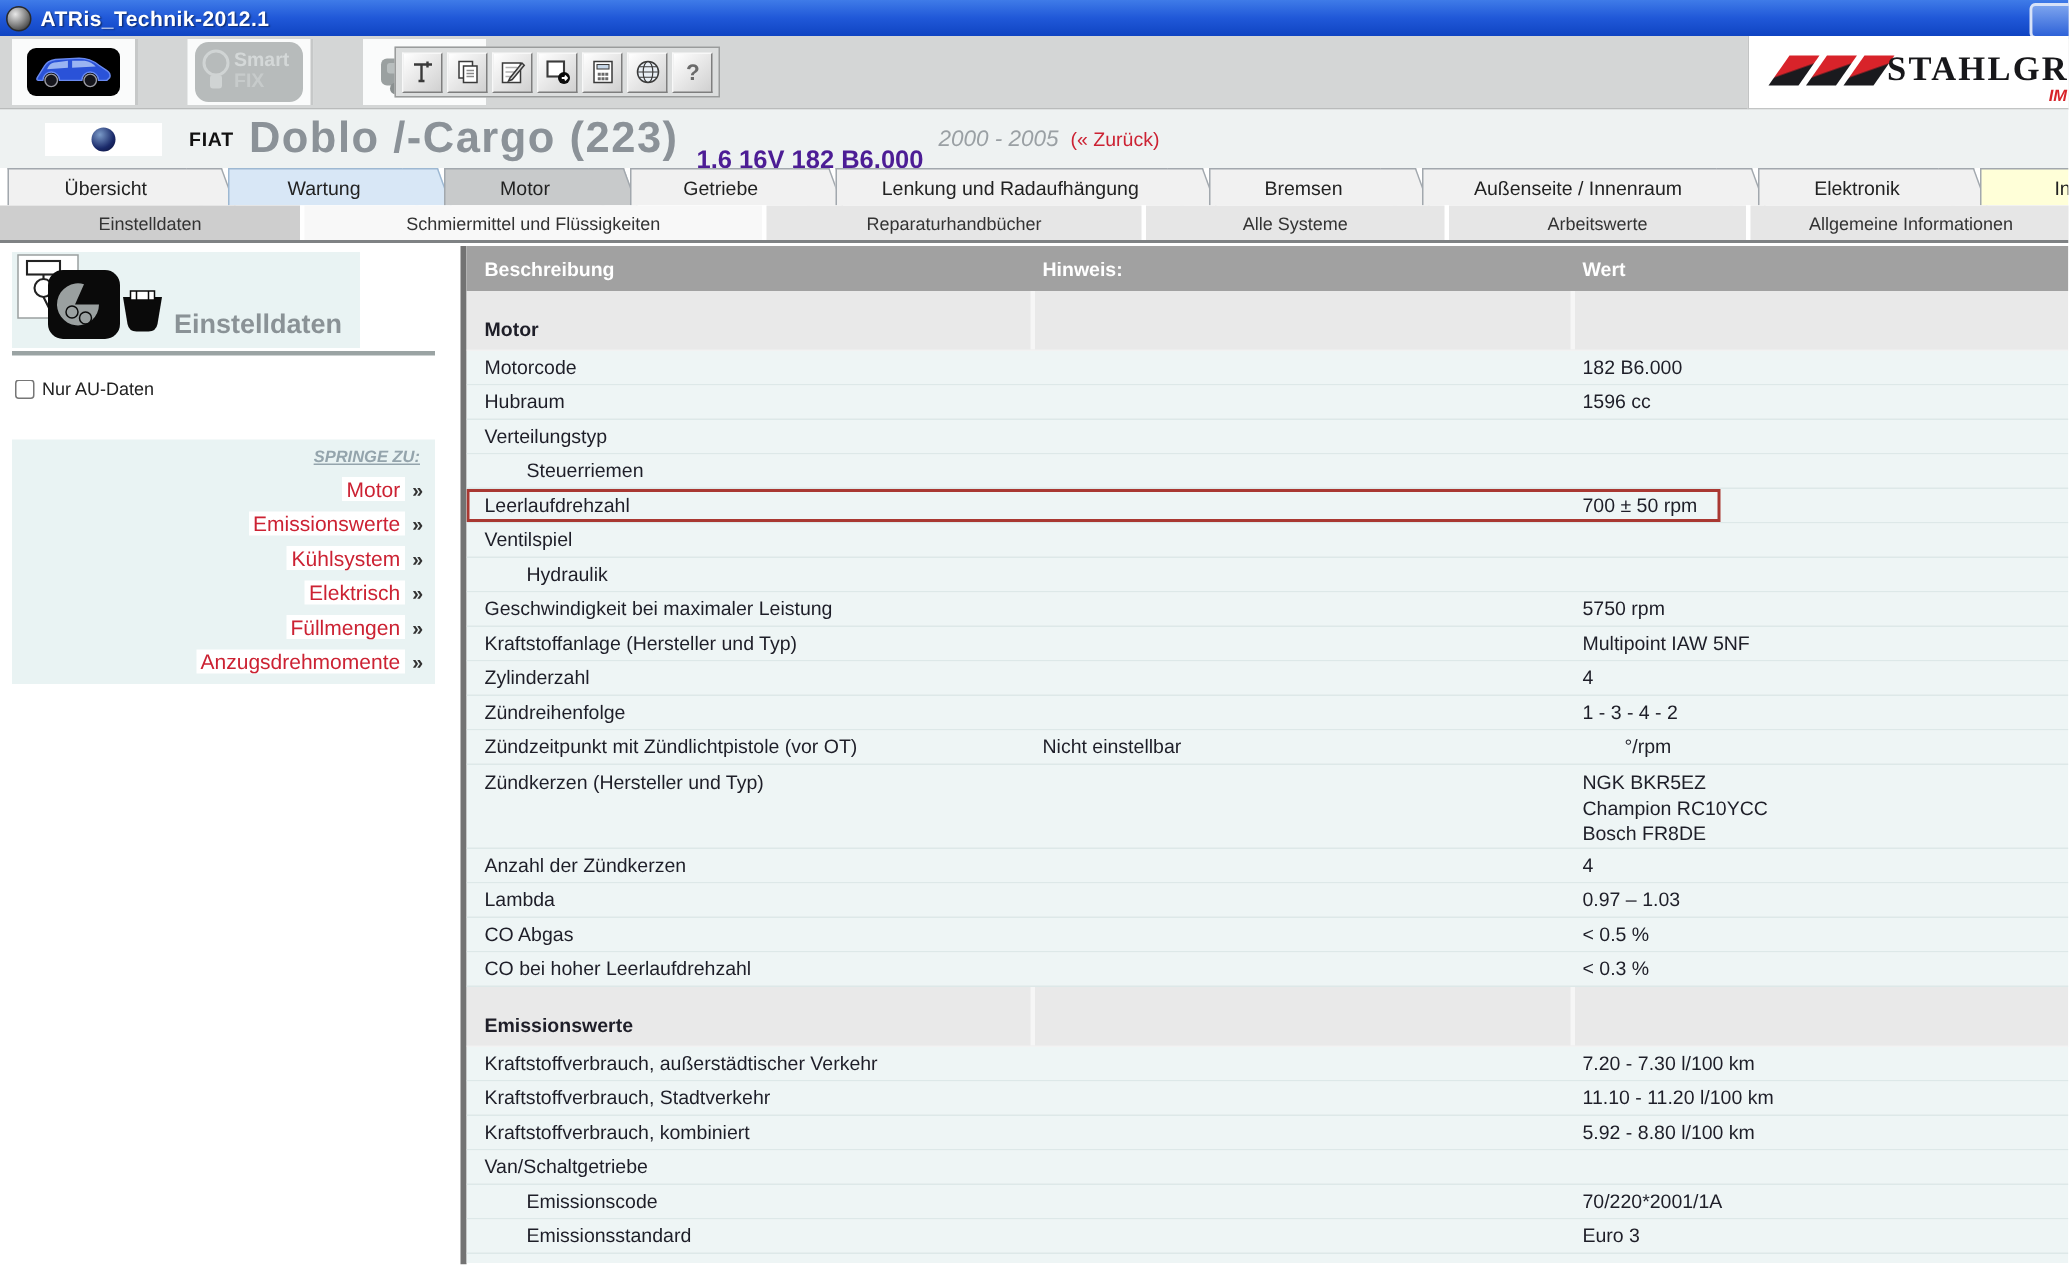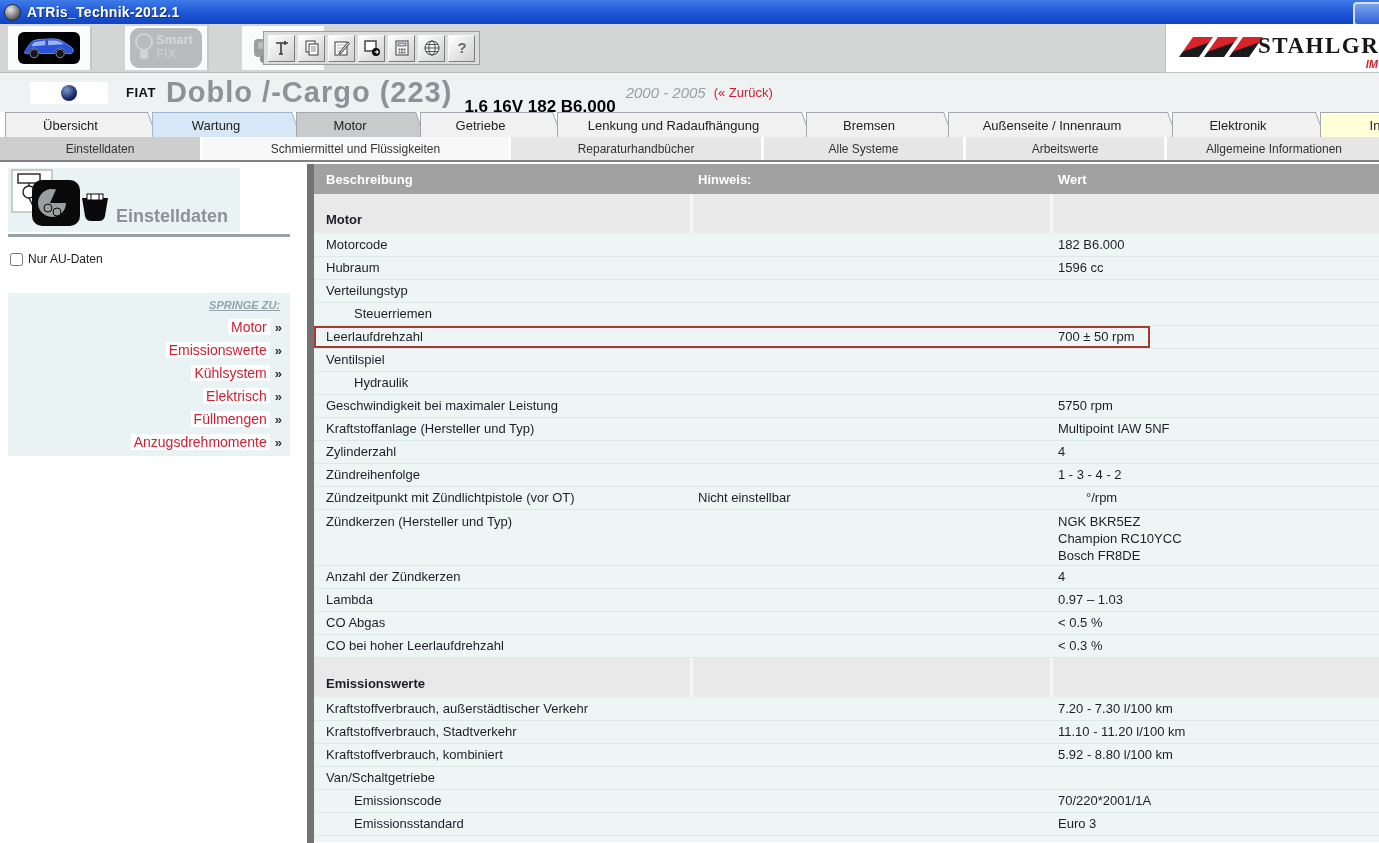--- a/index.html
+++ b/index.html
@@ -50,21 +50,21 @@
 
   
   .vehicle-bar{position:absolute;top:73px;left:0;width:100%;height:39px;background:#eef2f2;
     display:flex;align-items:center;}
   .veh-icon-box{width:78px;height:22px;background:#fff;margin-left:30px;flex:0 0 auto;
     display:flex;align-items:center;justify-content:center;}
   .veh-sphere{width:16px;height:16px;border-radius:50%;
     background:radial-gradient(circle at 35% 30%,#7a9ac8,#1a2a6a 60%,#080c30);}
   .veh-make{margin-left:18px;font-size:13px;color:#111;letter-spacing:.5px;font-weight:bold;}
   .veh-model{margin-left:10px;font-size:29px;font-weight:bold;color:#8b9298;letter-spacing:1px;white-space:nowrap;}
-  .veh-engine{margin-left:12px;font-size:17px;font-weight:bold;color:#000000;white-space:nowrap;margin-top:28px;}
+  .veh-engine{margin-left:12px;font-size:17px;font-weight:bold;color:#4c1d95;white-space:nowrap;margin-top:28px;}
   .veh-years{margin-left:10px;font-size:15px;font-style:italic;color:#9aa0a4;white-space:nowrap;}
   .veh-back{margin-left:8px;font-size:13px;color:#cc2233;white-space:nowrap;cursor:pointer;}
 
   
   .tabs1{position:absolute;top:112px;left:0;width:1379px;height:25px;display:flex;
     padding-left:5px;box-sizing:border-box;overflow:hidden;}
   .tab{position:relative;height:25px;margin-right:17px;border:1px solid #a2a8ae;border-right:none;
     border-bottom:none;background:#f1f1f1;display:flex;align-items:center;justify-content:center;
     font-size:13px;color:#222;box-sizing:border-box;flex:0 0 auto;cursor:pointer;}
   .tab::after{content:"";position:absolute;top:-1px;right:-13px;width:24px;height:25px;
@@ -102,21 +102,21 @@
   .au-row input{width:13px;height:13px;margin:0;}
   .jump-panel{position:absolute;left:8px;top:131px;width:282px;height:163px;background:#e9f3f3;
     box-sizing:border-box;padding:6px 8px 0 0;text-align:right;}
   .jump-title{font-size:11px;font-weight:bold;font-style:italic;color:#94a4ac;
     text-decoration:underline;margin:0 2px 4px 0;}
   .jump-link-row{height:23px;line-height:23px;white-space:nowrap;}
   .jump-link{color:#cc2233;font-size:14px;background:#fff;padding:0 3px;cursor:pointer;}
   .jump-arrow{color:#333;font-weight:bold;margin-left:5px;font-size:13px;}
 
   
-  .dtable{position:absolute;left:307px;top:2px;width:1072px;bottom:0;border-left:7px solid #737373;
+  .dtable{position:absolute;left:307px;top:2px;width:1072px;bottom:0;border-left:4px solid #737373;
     overflow:hidden;box-sizing:border-box;}
   .thead{display:flex;height:30px;background:#a1a1a1;color:#fff;font-weight:bold;font-size:13px;
     align-items:center;}
   .hc1{width:376px;padding-left:12px;box-sizing:border-box;}
   .hc2{width:360px;padding-left:8px;box-sizing:border-box;}
   .hc3{flex:1;padding-left:8px;box-sizing:border-box;}
   .trow{display:flex;background:#eef5f5;border-bottom:1px solid #dde8e8;position:relative;
     height:22px;line-height:22px;font-size:13px;box-sizing:content-box;}
   .c1{width:376px;padding-left:12px;box-sizing:border-box;white-space:nowrap;overflow:hidden;}
   .c1.indent{padding-left:40px;}

